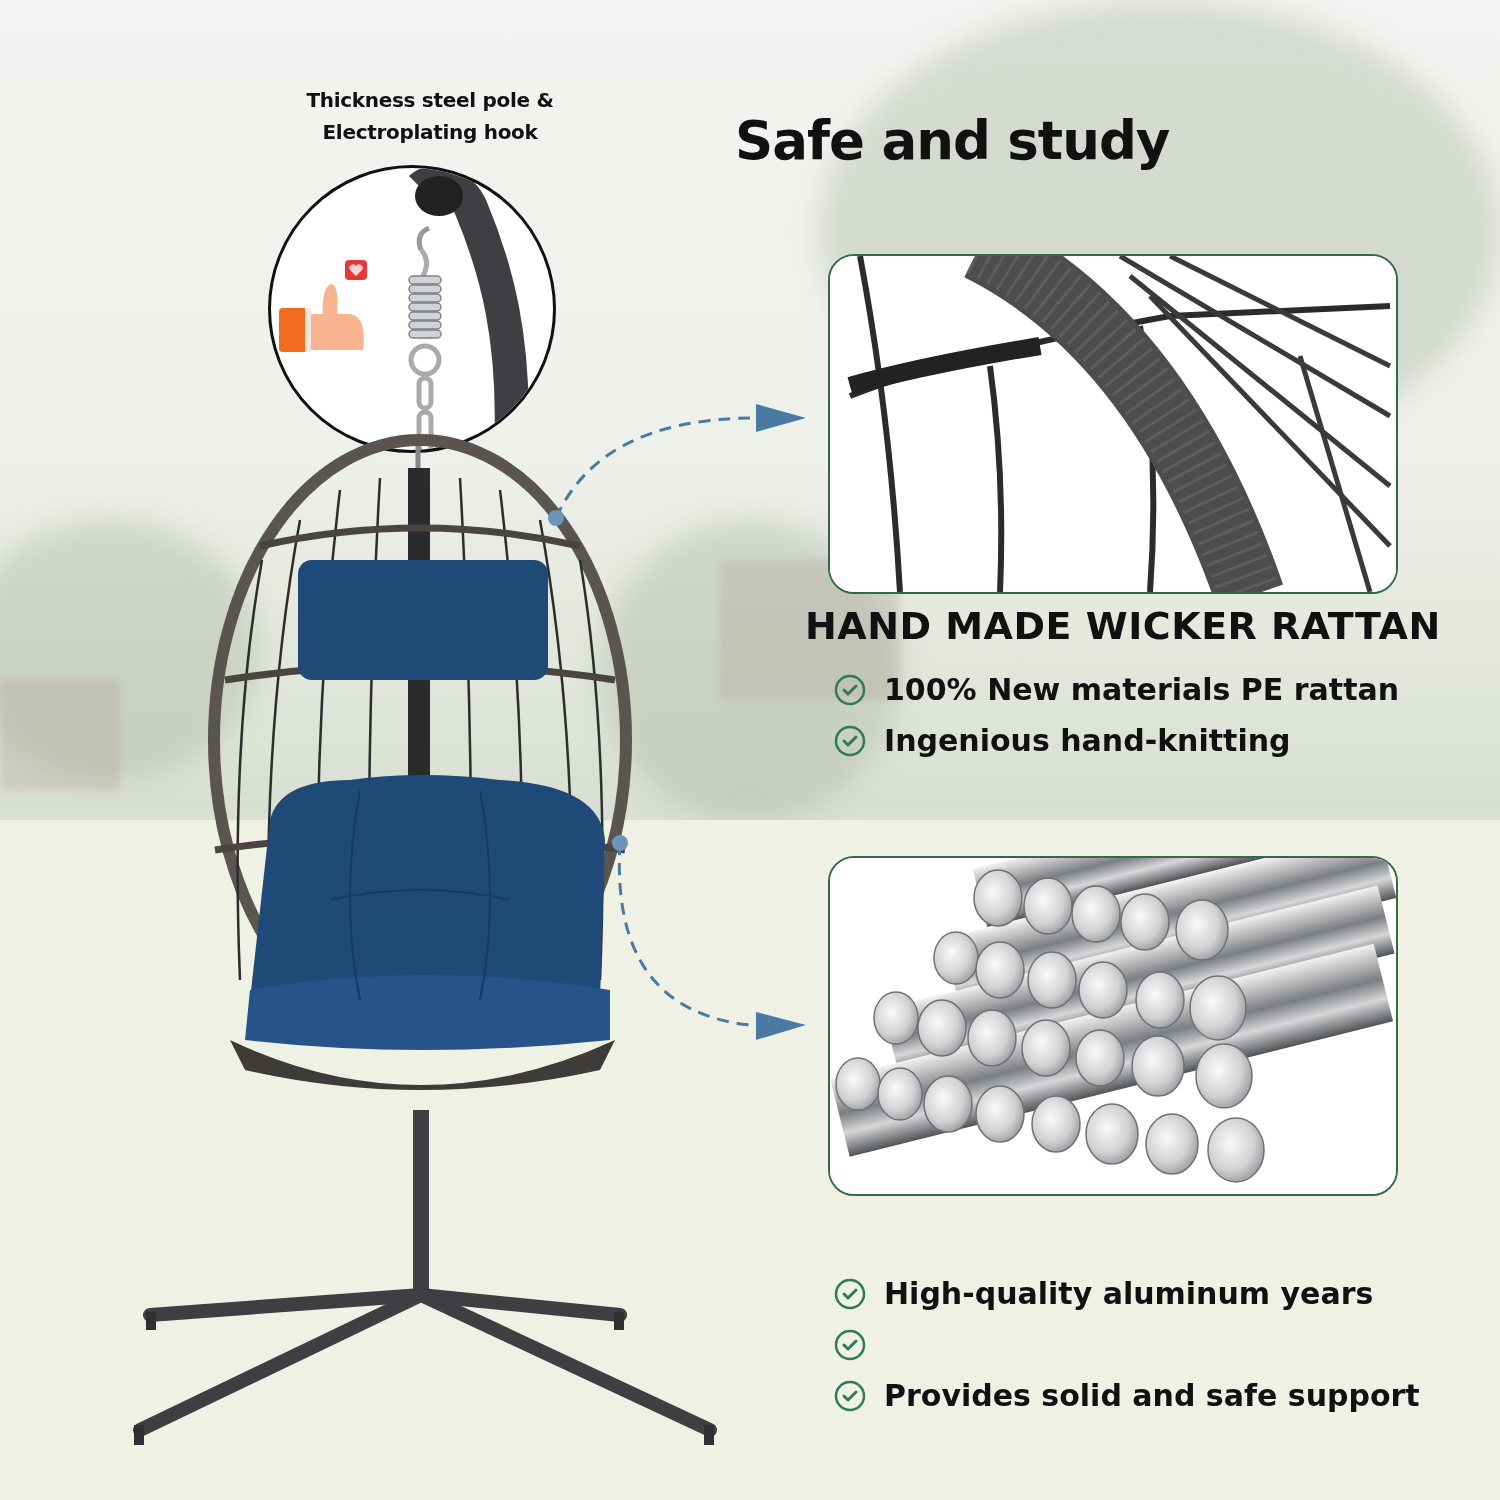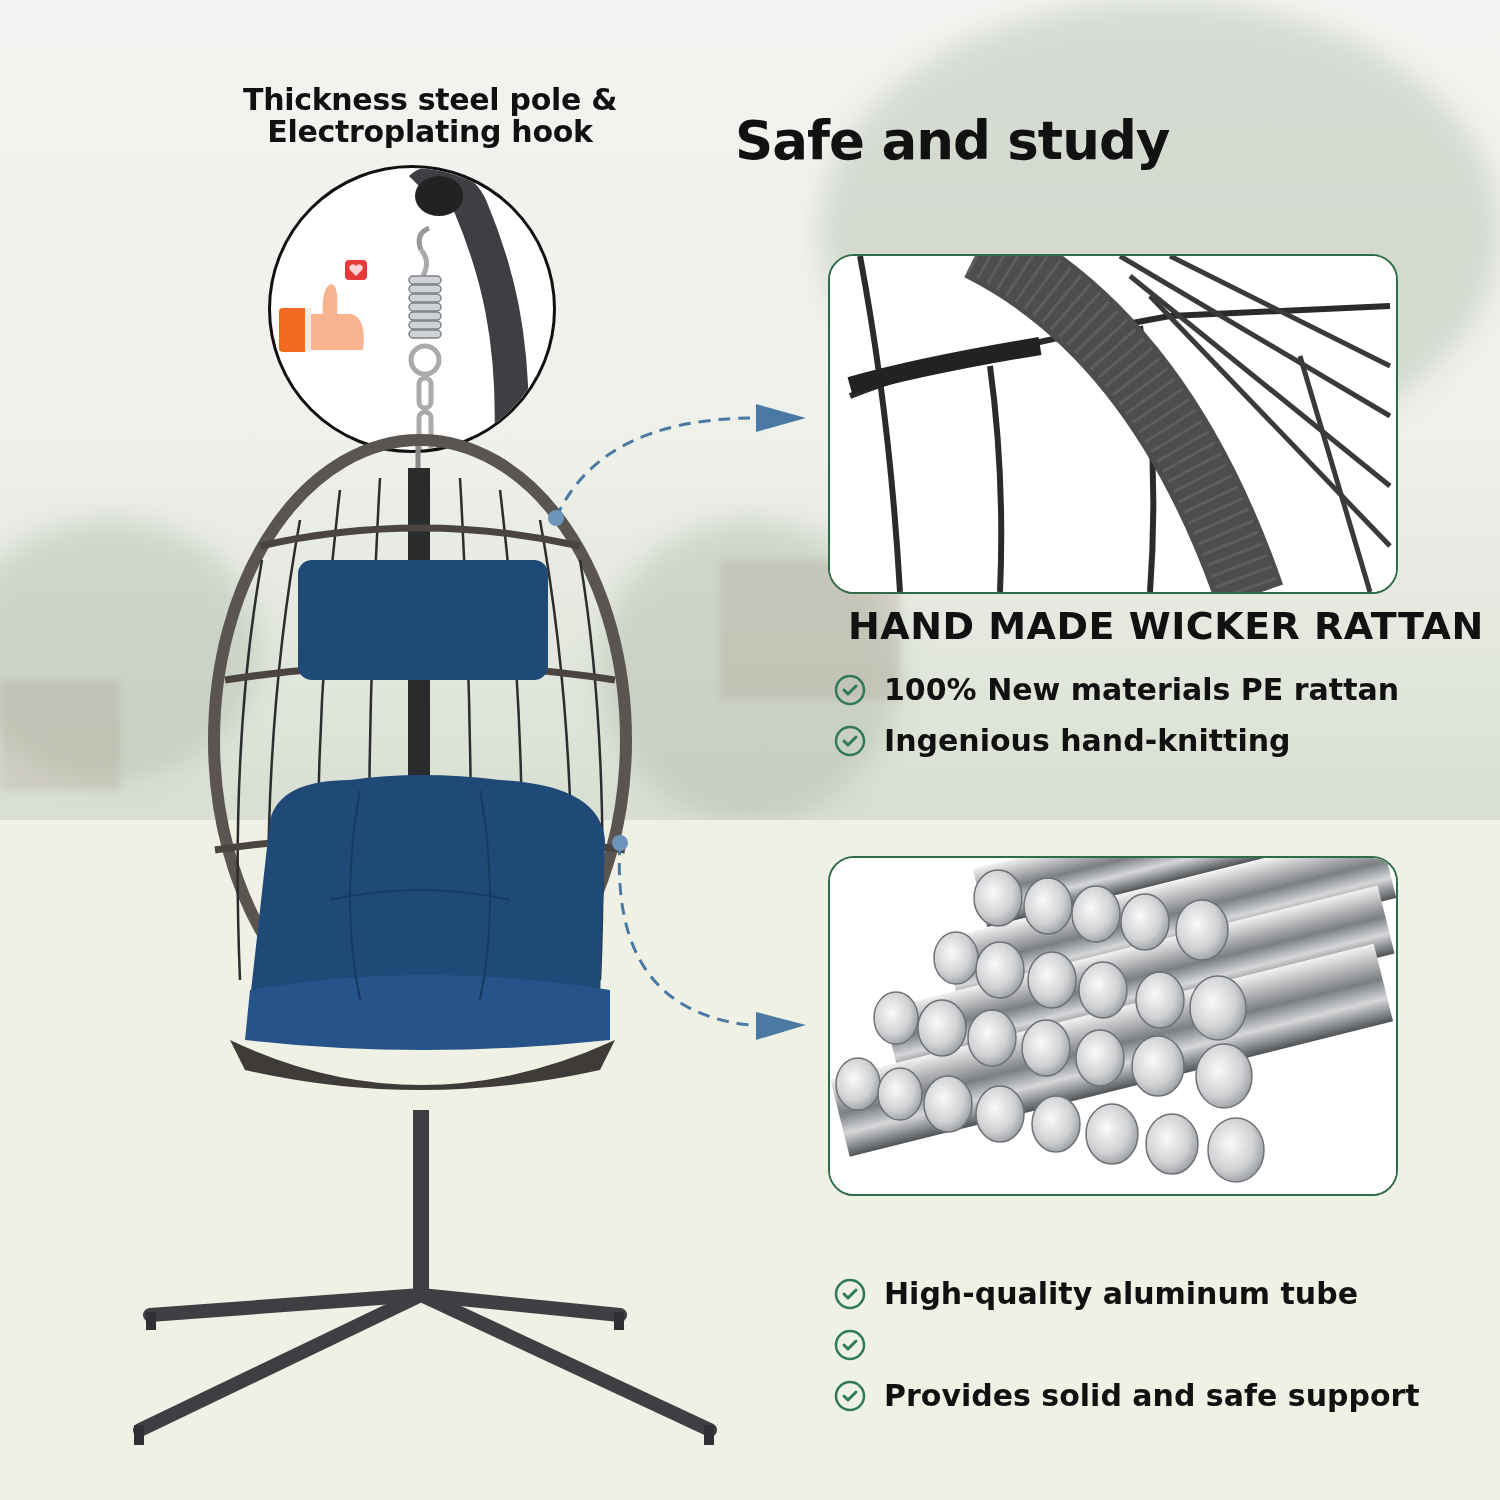--- a/index.html
+++ b/index.html
@@ -5,33 +5,33 @@
   html, body { margin: 0; padding: 0; }
   body { width: 1500px; height: 1500px; overflow: hidden; font-family: "DejaVu Sans", sans-serif; }
   .canvas { position: relative; width: 1500px; height: 1500px; overflow: hidden;
     background: linear-gradient(180deg, #f3f4f1 0%, #eef0ea 30%, #dfe4d9 48%, #d9ded2 54%, #eceee4 62%, #eff1e6 100%); }
   
   .tree { position: absolute; border-radius: 50%; background: rgba(160,175,155,0.35); filter: blur(14px); }
   .lawn { position: absolute; left: 0; right: 0; top: 820px; bottom: 0; background: #eff1e4; }
   .building { position: absolute; background: rgba(170,150,140,0.25); filter: blur(3px); }
 
   .caption-small { position: absolute; left: 210px; top: 84px; width: 440px; text-align: center;
-    font-weight: bold; font-size: 30px; line-height: 32px; color: #111; letter-spacing: -0.3px; }
+    font-weight: bold; font-size: 20px; line-height: 32px; color: #111; letter-spacing: -0.3px; }
   .headline { position: absolute; left: 735px; top: 96px; font-weight: bold; font-size: 53px;
     color: #111; letter-spacing: -1px; line-height: 90px; }
 
   .hook-circle { position: absolute; left: 268px; top: 165px; width: 282px; height: 282px;
     border: 3px solid #111; border-radius: 50%; background: #fff; overflow: hidden; }
 
   .panel { position: absolute; left: 828px; width: 566px; border: 2px solid #2f6b46;
     border-radius: 26px; background: #fff; overflow: hidden; }
   .panel-rattan { top: 254px; height: 336px; }
   .panel-alu { top: 856px; height: 336px; }
 
-  .section-title { position: absolute; left: 848px; font-weight: bold; font-size: 38px;
+  .section-title { position: absolute; left: 805px; font-weight: bold; font-size: 38px;
     letter-spacing: 0.5px; color: #111; line-height: 44px; }
   .feat-list { position: absolute; left: 834px; margin: 0; padding: 0; list-style: none; }
   .feat { display: flex; align-items: center; height: 51px; }
   .check { width: 32px; height: 32px; flex: 0 0 32px; margin-right: 18px; }
   .feat-text { font-weight: bold; font-size: 30px; color: #111; }
 
   .callout { position: absolute; left: 0; top: 0; }
 </style>
 </head>
 <body>
@@ -243,21 +243,21 @@
       </g>
     </svg>
   </div>
 
   <ul class="feat-list" style="top:1268px;">
     <li class="feat">
       <svg class="check" viewBox="0 0 32 32">
           <circle cx="16" cy="16" r="14" fill="none" stroke="#2f7a57" stroke-width="2.5"></circle>
           <path d="M10 16 l4 4 l8 -8" stroke="#2f7a57" stroke-width="3" fill="none" stroke-linecap="round" stroke-linejoin="round"></path>
         </svg>
-      <span class="feat-text">High-quality aluminum tube</span>
+      <span class="feat-text">High-quality aluminum years</span>
     </li>
     <li class="feat">
       <svg class="check" viewBox="0 0 32 32">
           <circle cx="16" cy="16" r="14" fill="none" stroke="#2f7a57" stroke-width="2.5"></circle>
           <path d="M10 16 l4 4 l8 -8" stroke="#2f7a57" stroke-width="3" fill="none" stroke-linecap="round" stroke-linejoin="round"></path>
         </svg>
     </li>
     <li class="feat">
       <svg class="check" viewBox="0 0 32 32">
           <circle cx="16" cy="16" r="14" fill="none" stroke="#2f7a57" stroke-width="2.5"></circle>

